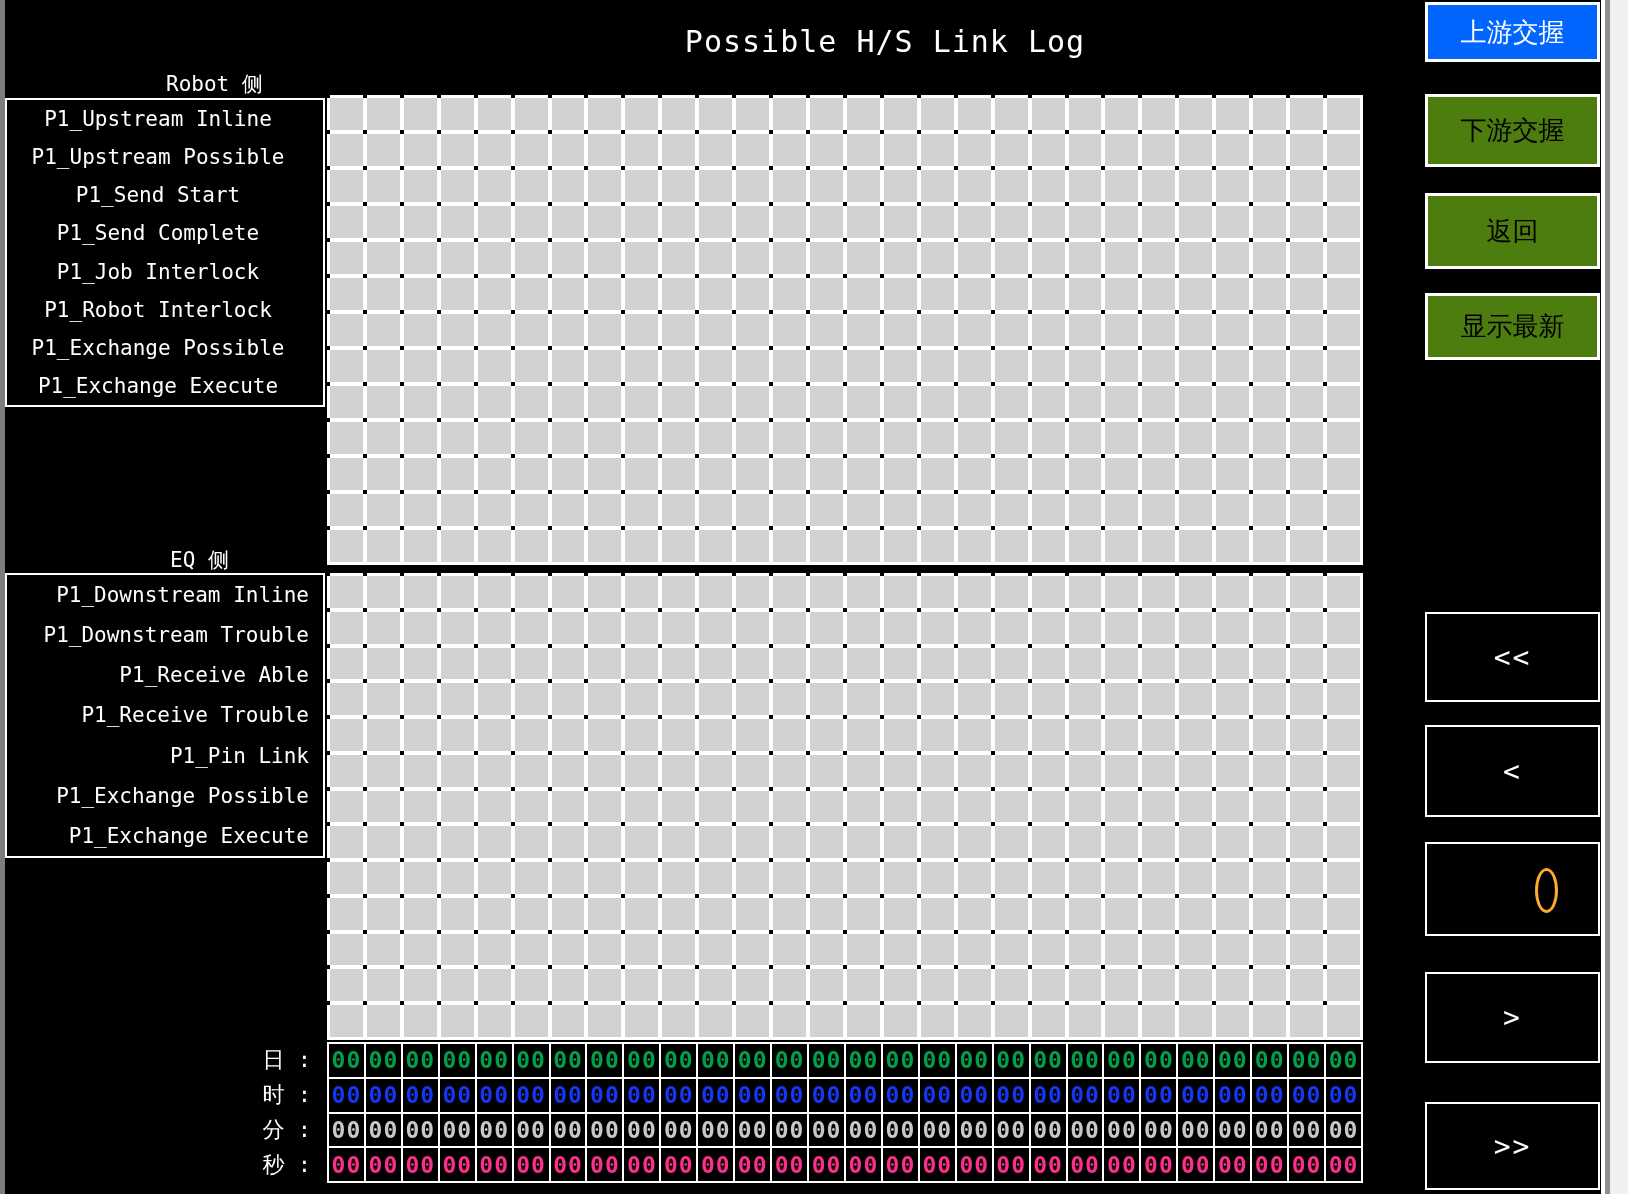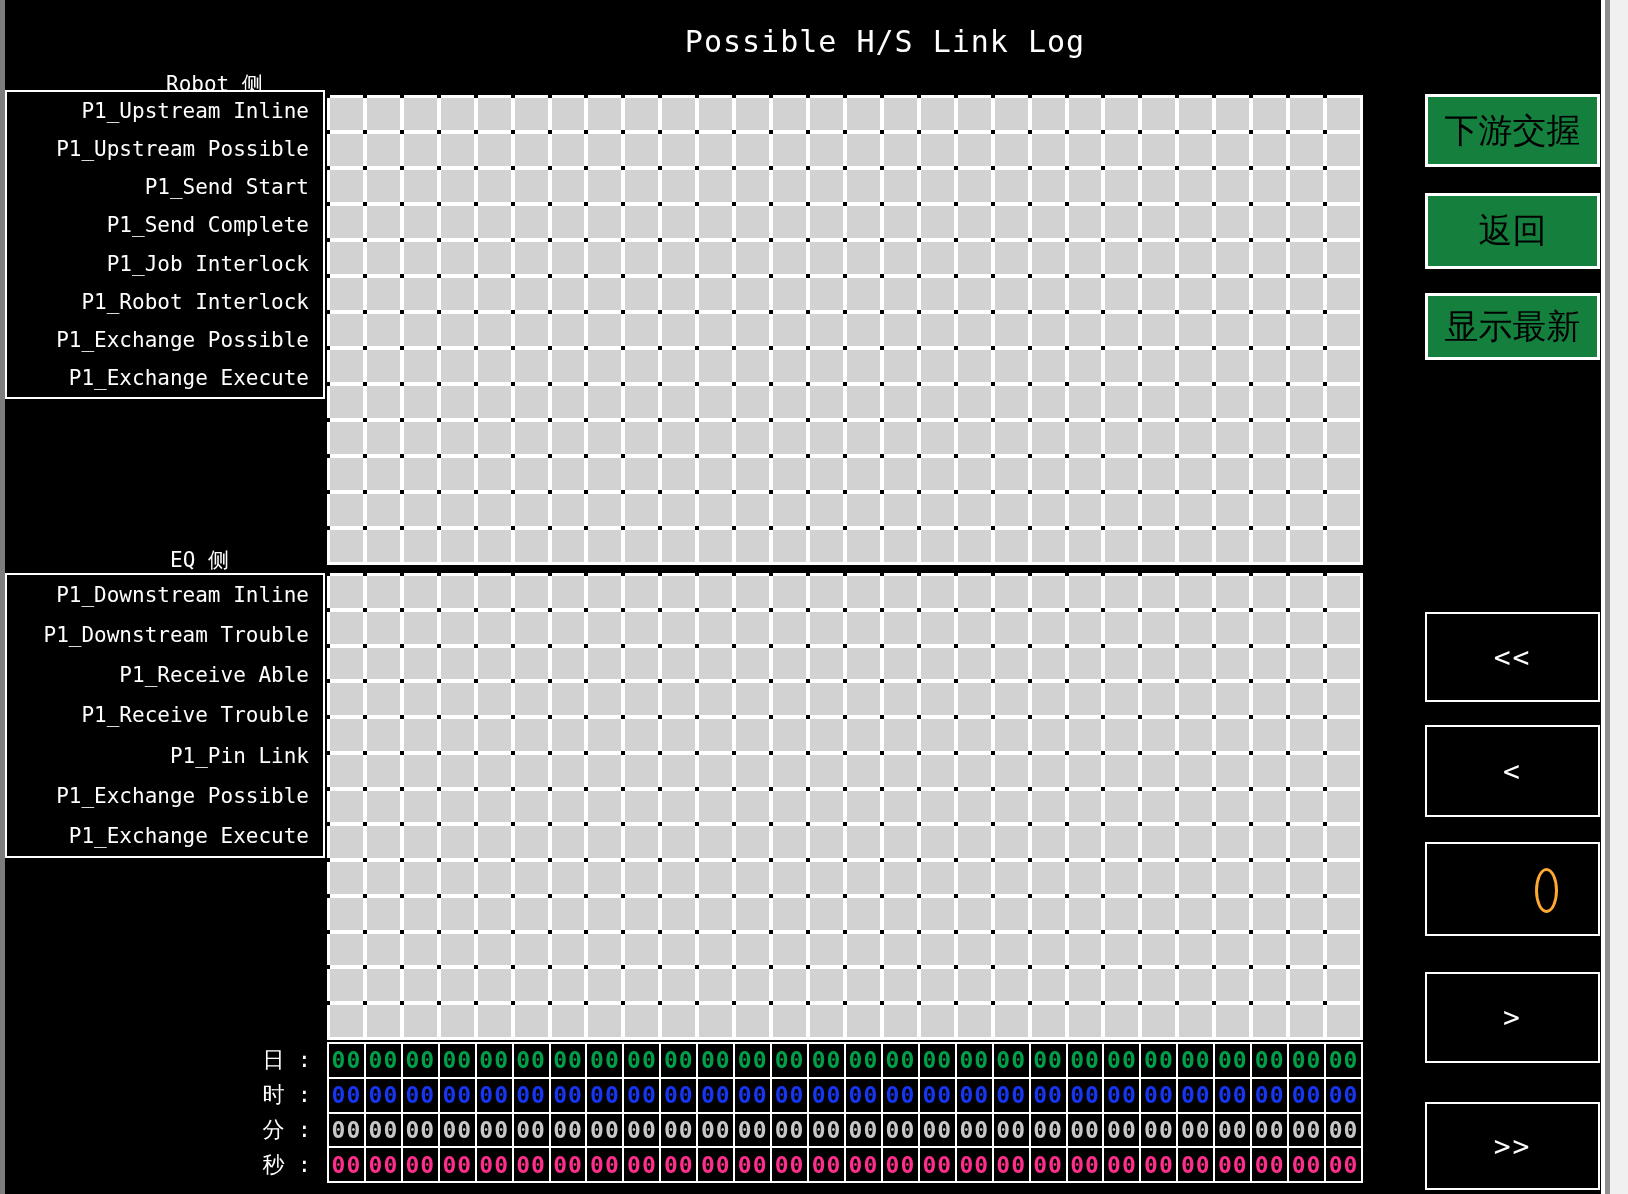--- a/index.html
+++ b/index.html
@@ -28,21 +28,21 @@
     font-family:"DejaVu Sans Mono","Liberation Sans",monospace,sans-serif;
   }
   .robot-header { left:164px; top:70px; }
   .eq-header    { left:168px; top:546px; }
 
   .label-box {
     position:absolute; left:5px; width:320px;
     background:#000; border:2px solid #fff;
     display:flex; flex-direction:column;
   }
-  .robot-box { top:90px;  height:309px; }
+  .robot-box { top:98px;  height:309px;align-items:center; }
   .eq-box    { top:573px; height:285px; }
   .sig {
     flex:1; display:flex; align-items:center; justify-content:flex-end;
     padding-right:14px; color:#fff; font-size:21px; white-space:nowrap;
   }
 
   .grid {
     position:absolute; left:327px; width:1036px;
     background:#fff; display:grid; gap:4px; padding:3px; overflow:hidden;
   }
@@ -73,21 +73,21 @@
     font-size:23px; font-weight:bold; letter-spacing:1px;
   }
 
   .btn {
     position:absolute; left:1425px; width:175px;
     display:flex; align-items:center; justify-content:center;
     white-space:nowrap; cursor:pointer;
     font-family:"DejaVu Sans Mono","Liberation Sans",monospace,sans-serif;
   }
   .btn-blue { background:#0066ff; border:3px solid #fff; color:#fff; font-size:26px; }
-  .btn-gray { background:#15803d; border:3px solid #fff; color:#000; font-size:34px; }
+  .btn-gray { background:#4d7c0f; border:3px solid #fff; color:#000; font-size:26px; }
   .btn-dark { background:#000;    border:2px solid #fff; color:#fff; font-size:28px; letter-spacing:2px; }
 
   .btn-upstream   { top:2px;    height:60px; }
   .btn-downstream { top:94px;   height:73px; }
   .btn-back       { top:193px;  height:76px; }
   .btn-latest     { top:293px;  height:67px; }
   .btn-fastprev   { top:612px;  height:90px; }
   .btn-prev       { top:725px;  height:92px; }
   .btn-marker     { top:842px;  height:94px; }
   .btn-next       { top:972px;  height:91px; }
@@ -984,20 +984,21 @@
       <div class="ts-cell" style="color: rgb(255, 46, 140);">00</div>
       <div class="ts-cell" style="color: rgb(255, 46, 140);">00</div>
       <div class="ts-cell" style="color: rgb(255, 46, 140);">00</div>
       <div class="ts-cell" style="color: rgb(255, 46, 140);">00</div>
       <div class="ts-cell" style="color: rgb(255, 46, 140);">00</div>
       <div class="ts-cell" style="color: rgb(255, 46, 140);">00</div>
       <div class="ts-cell" style="color: rgb(255, 46, 140);">00</div>
       <div class="ts-cell" style="color: rgb(255, 46, 140);">00</div>
     </div>
 
+  <div class="btn btn-blue btn-upstream">上游交握</div>
   <div class="btn btn-gray btn-downstream">下游交握</div>
   <div class="btn btn-gray btn-back">返回</div>
   <div class="btn btn-gray btn-latest">显示最新</div>
 
   <div class="btn btn-dark btn-fastprev">&lt;&lt;</div>
   <div class="btn btn-dark btn-prev">&lt;</div>
   <div class="btn btn-dark btn-marker">
     <div class="oval"></div>
   </div>
   <div class="btn btn-dark btn-next">&gt;</div>

